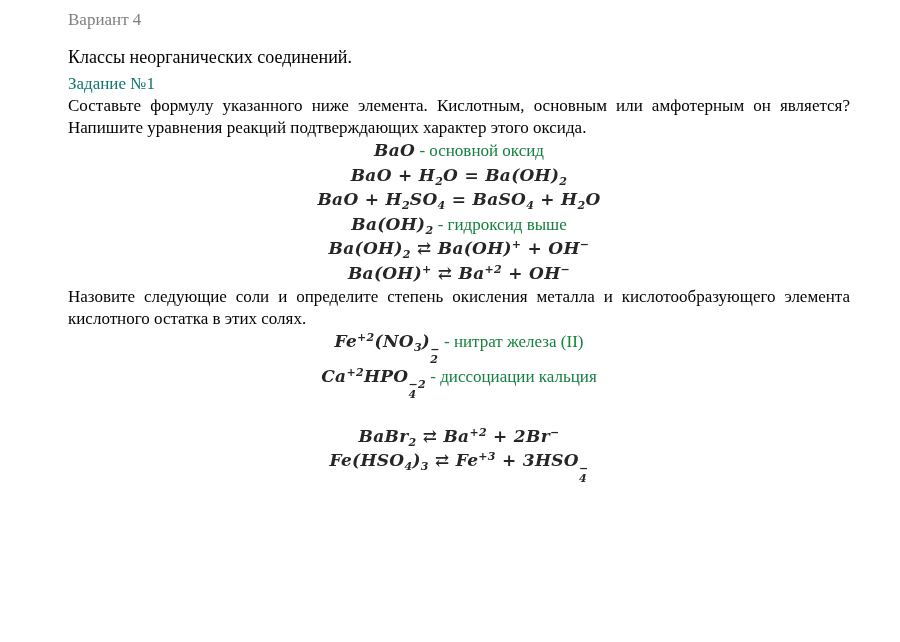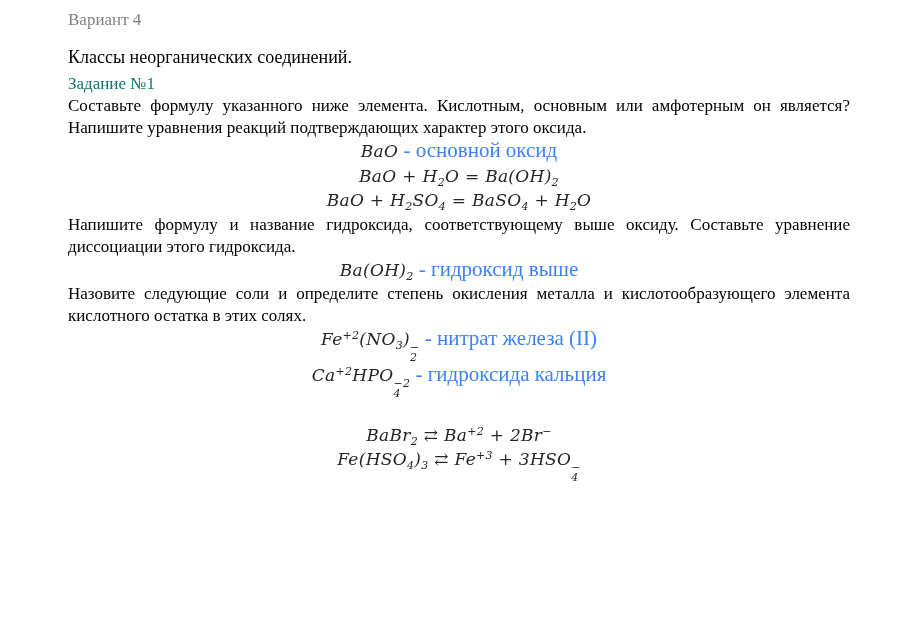--- a/index.html
+++ b/index.html
@@ -48,31 +48,31 @@
   .eq {
     text-align: center;
     line-height: 23.5px;
     font-size: 15px;
     color: #262626;
     white-space: nowrap;
   }
   .frm {
     font-family: "DejaVu Serif", "DejaVu Sans", serif;
     font-style: italic;
-    font-weight: 400;
+    font-weight: 700;
     font-size: 17px;
     letter-spacing: 0.3px;
     text-align: center;
   }
   .plain {
     font-family: "Liberation Serif", serif;
     font-style: normal;
     font-weight: normal;
-    font-size: 21px;
-    color: #3b82f6;
+    font-size: 17px;
+    color: #15803d;
   }
   .eq sub, .eq sup {
     font-size: 11px;
     line-height: 0;
   }
   .eq sub { vertical-align: -0.35em; }
   .eq sup { vertical-align: 0.55em; }
   .ss {
     display: inline-flex;
     flex-direction: column;
@@ -97,37 +97,38 @@
     <div class="task-heading">Задание №1</div>
     <p class="task-body">Составьте формулу указанного ниже элемента. Кислотным, основным или амфотерным он является? Напишите уравнения реакций подтверждающих характер этого оксида.</p>
     <div class="equations">
       <div class="eq"><span class="frm">BaO</span><span class="plain"> - основной оксид</span></div>
       <div class="eq"><span class="frm">BaO + H</span><sub class="frm">2</sub><span class="frm">O = Ba(OH)</span><sub class="frm">2</sub></div>
       <div class="eq"><span class="frm">BaO + H</span><sub class="frm">2</sub><span class="frm">SO</span><sub class="frm">4</sub><span class="frm"> = BaSO</span><sub class="frm">4</sub><span class="frm"> + H</span><sub class="frm">2</sub><span class="frm">O</span></div>
     </div>
   </section>
 
   <section class="task">
-    <p class="task-body">Напишите формулу и название гидроксида, соответствующему выше оксиду. Составьте уравнение диссоциации этого гидроксида.</p>
     <div class="equations">
       <div class="eq"><span class="frm">Ba(OH)</span><sub class="frm">2</sub><span class="plain"> - гидроксид выше</span></div>
+      <div class="eq"><span class="frm">Ba(OH)</span><sub class="frm">2</sub><span class="frm"> ⇄ Ba(OH)</span><sup class="frm">+</sup><span class="frm"> + OH</span><sup class="frm">−</sup></div>
+      <div class="eq"><span class="frm">Ba(OH)</span><sup class="frm">+</sup><span class="frm"> ⇄ Ba</span><sup class="frm">+2</sup><span class="frm"> + OH</span><sup class="frm">−</sup></div>
     </div>
   </section>
 
   <section class="task">
     <p class="task-body">Назовите следующие соли и определите степень окисления металла и кислотообразующего элемента кислотного остатка в этих солях.</p>
     <div class="equations">
       <div class="eq"><span class="frm">Fe</span><sup class="frm">+2</sup><span class="frm">(NO</span><sub class="frm">3</sub><span class="frm">)</span><span class="ss frm">
             <span class="ss-sup">−</span>
             <span class="ss-sub">2</span>
           </span><span class="plain"> - нитрат железа (II)</span></div>
       <div class="eq"><span class="frm">Ca</span><sup class="frm">+2</sup><span class="frm">HPO</span><span class="ss frm">
             <span class="ss-sup">−2</span>
             <span class="ss-sub">4</span>
-          </span><span class="plain"> - гидроксида кальция</span></div>
+          </span><span class="plain"> - диссоциации кальция</span></div>
     </div>
   </section>
 
   <section class="task task-4">
     <div class="equations">
       <div class="eq"><span class="frm">BaBr</span><sub class="frm">2</sub><span class="frm"> ⇄ Ba</span><sup class="frm">+2</sup><span class="frm"> + 2Br</span><sup class="frm">−</sup></div>
       <div class="eq"><span class="frm">Fe(HSO</span><sub class="frm">4</sub><span class="frm">)</span><sub class="frm">3</sub><span class="frm"> ⇄ Fe</span><sup class="frm">+3</sup><span class="frm"> + 3HSO</span><span class="ss frm">
             <span class="ss-sup">−</span>
             <span class="ss-sub">4</span>
           </span></div>

